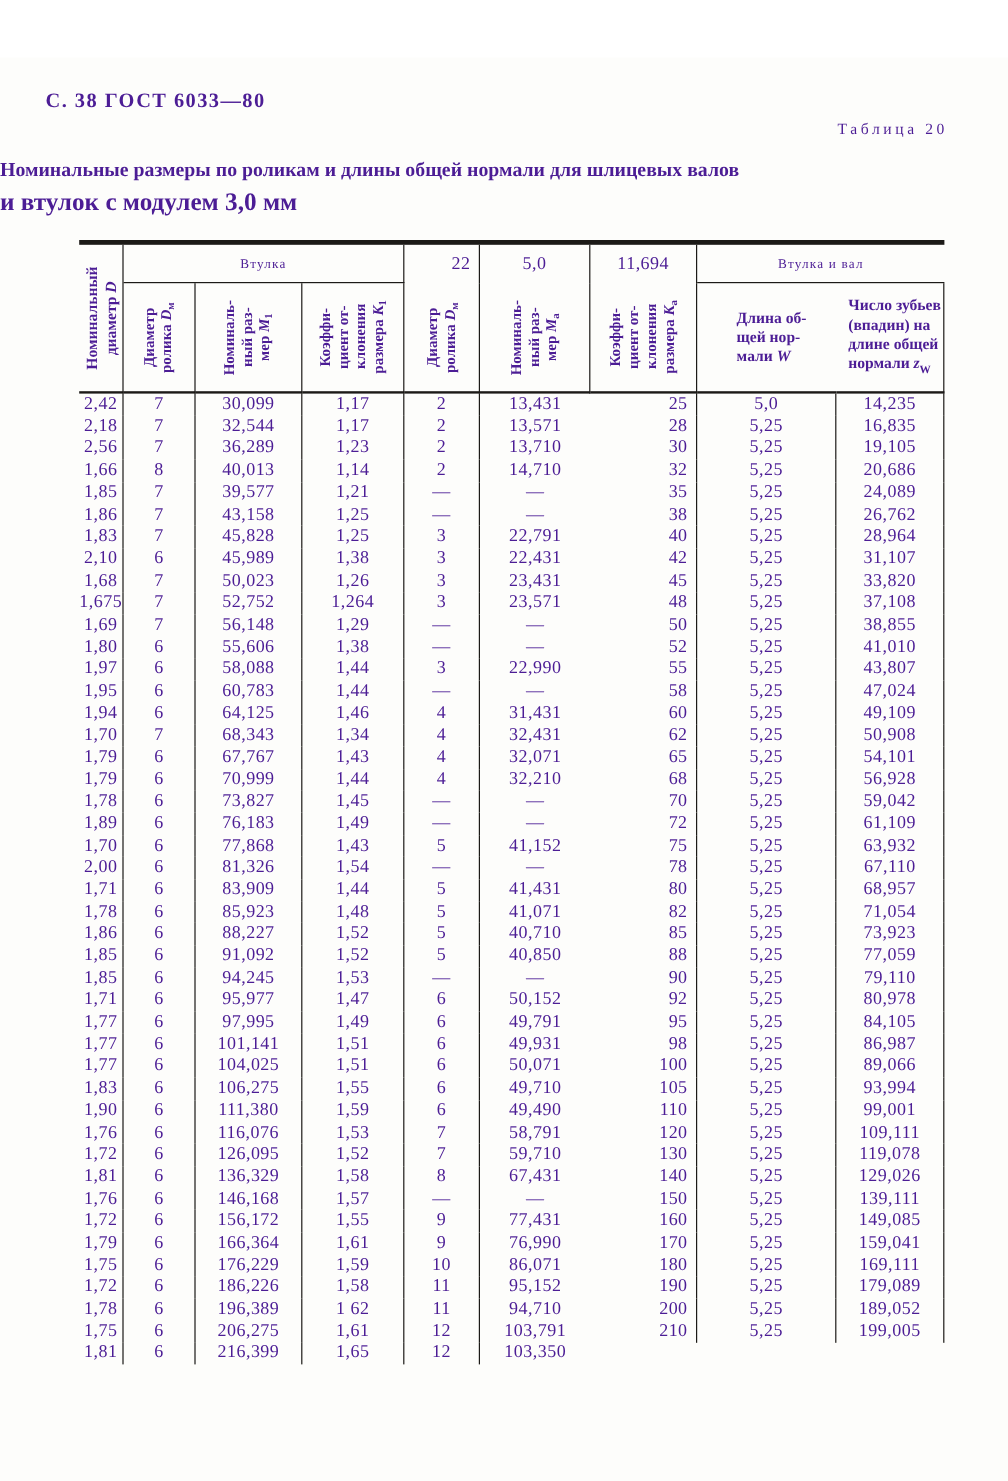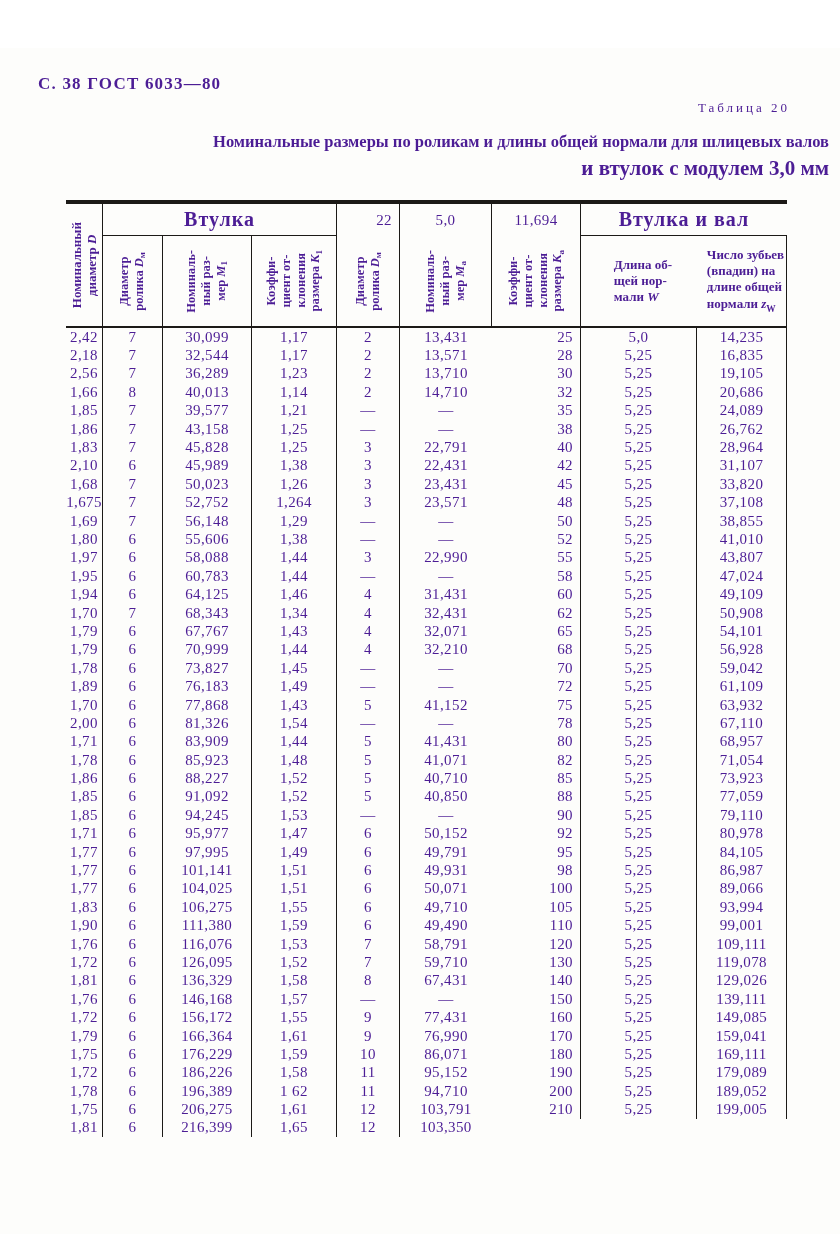--- a/index.html
+++ b/index.html
@@ -14,21 +14,21 @@
   }
   .doc-header {
     position: absolute; left: 38px; top: 26px;
     font-size: 17px; font-weight: bold; letter-spacing: 1.2px;
   }
   .table-label {
     position: absolute; right: 50px; top: 52px;
     font-size: 13px; letter-spacing: 3px;
   }
   .title-1, .title-2, .units {
-    position: absolute; left: 0; right: 11px; text-align: right;
+    position: absolute; left: 0; right: 0; text-align: left;
   }
   .title-1 { top: 84px;  font-size: 16.5px; font-weight: bold; }
   .title-2 { top: 108px; font-size: 21px; font-weight: bold; }
   .units   { top: 132px; font-size: 15px; letter-spacing: 4px; }
 
   .gtable {
     position: absolute; left: 66px; top: 152px; width: 721px;
     display: grid;
     grid-template-columns: 37px 60px 89px 85px 63px 92px 89px 116px 90px;
     grid-template-rows: 32px 92px;
@@ -39,21 +39,21 @@
     display: flex; align-items: center; justify-content: center;
     box-sizing: border-box; overflow: hidden;
   }
   
   .hd {
     grid-row: 1 / 3; grid-column: 1;
     border-right: 1.5px solid #1c1a17;
     border-bottom: 2px solid #1c1a17;
   }
   .hgroup {
-    font-size: 20px; font-weight: bold; letter-spacing: 1px;
+    font-size: 11px; font-weight: normal; letter-spacing: 1px;
     border-bottom: 1.5px solid #1c1a17;
   }
   .g1 { grid-column: 2 / 5; grid-row: 1; border-right: 1.5px solid #1c1a17; }
   .g2 { grid-column: 5 / 8; grid-row: 1; border-right: 1.5px solid #1c1a17; }
   .g3 { grid-column: 8 / 10; grid-row: 1; }
   .hsub {
     grid-row: 2;
     border-bottom: 2px solid #1c1a17;
     border-right: 1.5px solid #1c1a17;
   }

